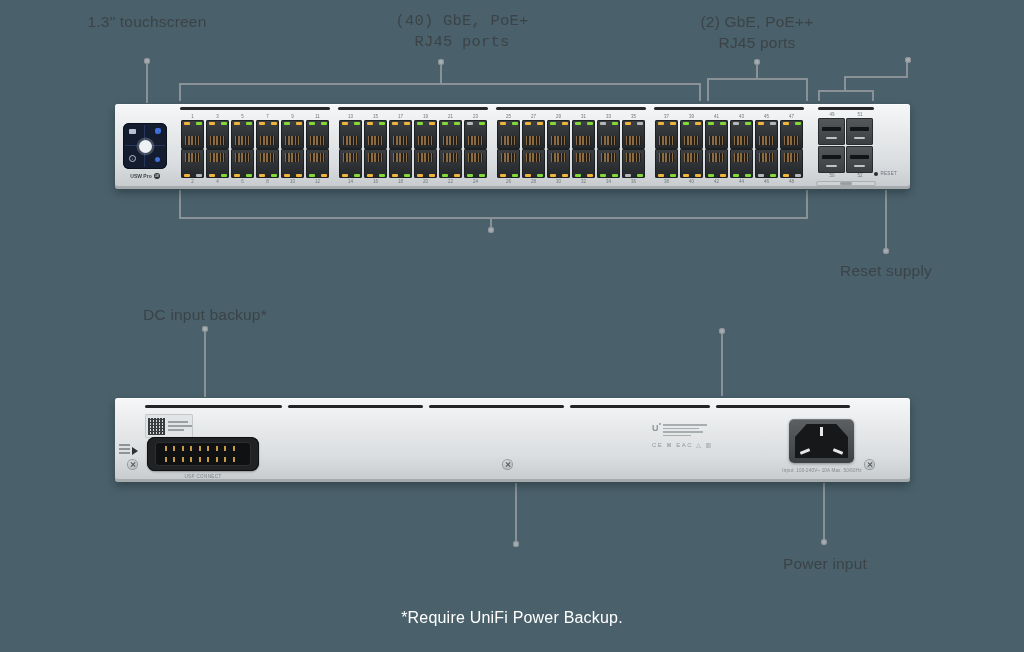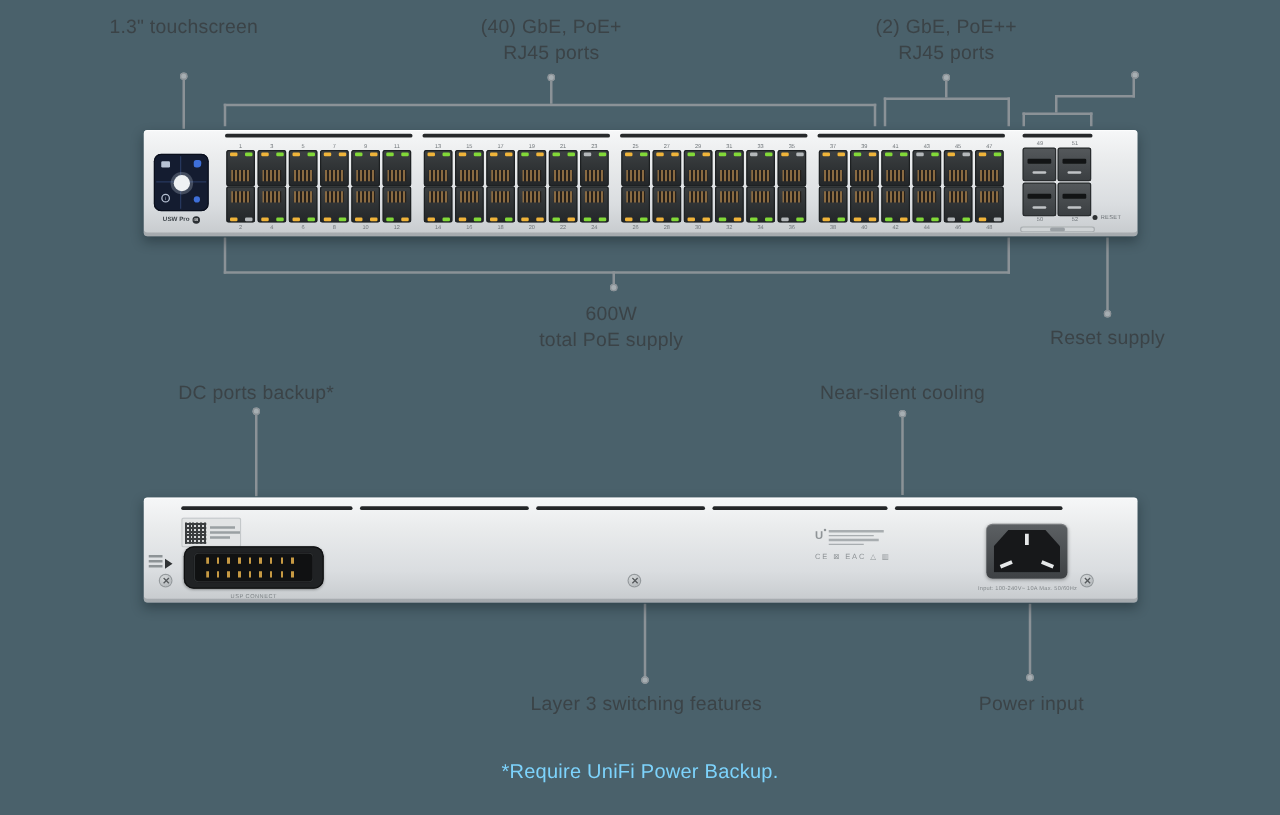--- a/index.html
+++ b/index.html
@@ -10,21 +10,21 @@
   }
   
   .label{
     position:absolute;transform:translateX(-50%);
     text-align:center;color:#3b4347;font-size:15.5px;line-height:21px;
     white-space:nowrap;letter-spacing:.2px;
   }
   .label span{display:block;}
   .footnote{
     position:absolute;transform:translateX(-50%);
-    color:#7dd3fc;font-size:16px;white-space:nowrap;letter-spacing:.2px;
+    color:#ffffff;font-size:16px;white-space:nowrap;letter-spacing:.2px;
   }
   
   .cl{position:absolute;background:#8b9297;}
   .cl-dot{position:absolute;width:6px;height:6px;border-radius:50%;
     background:#a6aeb2;box-shadow:inset 0 0 0 1px #8b9297;}
   .br-down{position:absolute;border:2px solid #8b9297;border-bottom:none;}
   .br-up{position:absolute;border:2px solid #8b9297;border-top:none;}
   
   .panel{
     position:absolute;left:115px;width:795px;border-radius:3px;
@@ -134,36 +134,30 @@
     font-size:4.5px;color:#83888b;letter-spacing:.2px;}
 </style>
 </head>
 <body>
 
 <div class="stage">
 
   <div class="label" style="left:147px;top:11px;">
     <span>1.3" touchscreen</span>
   </div>
-  <div class="label" style="left:441px;top:11px;">
+  <div class="label" style="left:462px;top:11px;font-family:Liberation Mono, monospace;">
     <span>(40) GbE, PoE+</span>
     <span>RJ45 ports</span>
   </div>
   <div class="label" style="left:757px;top:11px;">
     <span>(2) GbE, PoE++</span>
     <span>RJ45 ports</span>
   </div>
-  <div class="label" style="left:489px;top:241px;">
-    <span>600W</span>
-    <span>total PoE supply</span>
-  </div>
   <div class="label" style="left:886px;top:260px;">Reset supply</div>
-  <div class="label" style="left:205px;top:304px;">DC ports backup*</div>
-  <div class="label" style="left:722px;top:304px;">Near-silent cooling</div>
-  <div class="label" style="left:517px;top:553px;">Layer 3 switching features</div>
+  <div class="label" style="left:205px;top:304px;">DC input backup*</div>
   <div class="label" style="left:825px;top:553px;">Power input</div>
   <div class="footnote" style="left:512px;top:609px;">*Require UniFi Power Backup.</div>
 
   <div class="cl-dot" style="left:144px;top:58px;"></div>
   <div class="cl" style="left:146px;top:63px;width:2px;height:40px;"></div>
 
   <div class="cl-dot" style="left:438px;top:59px;"></div>
   <div class="cl" style="left:440px;top:64px;width:2px;height:19px;"></div>
   <div class="br-down" style="left:179px;top:83px;width:518px;height:16px;"></div>
 

